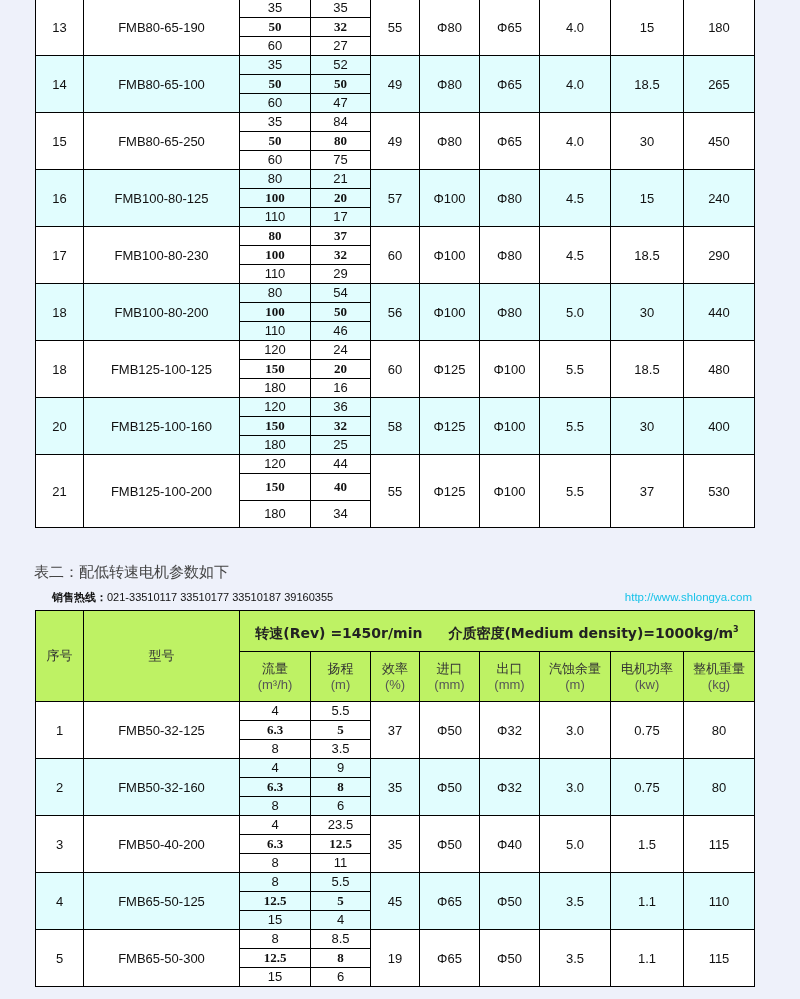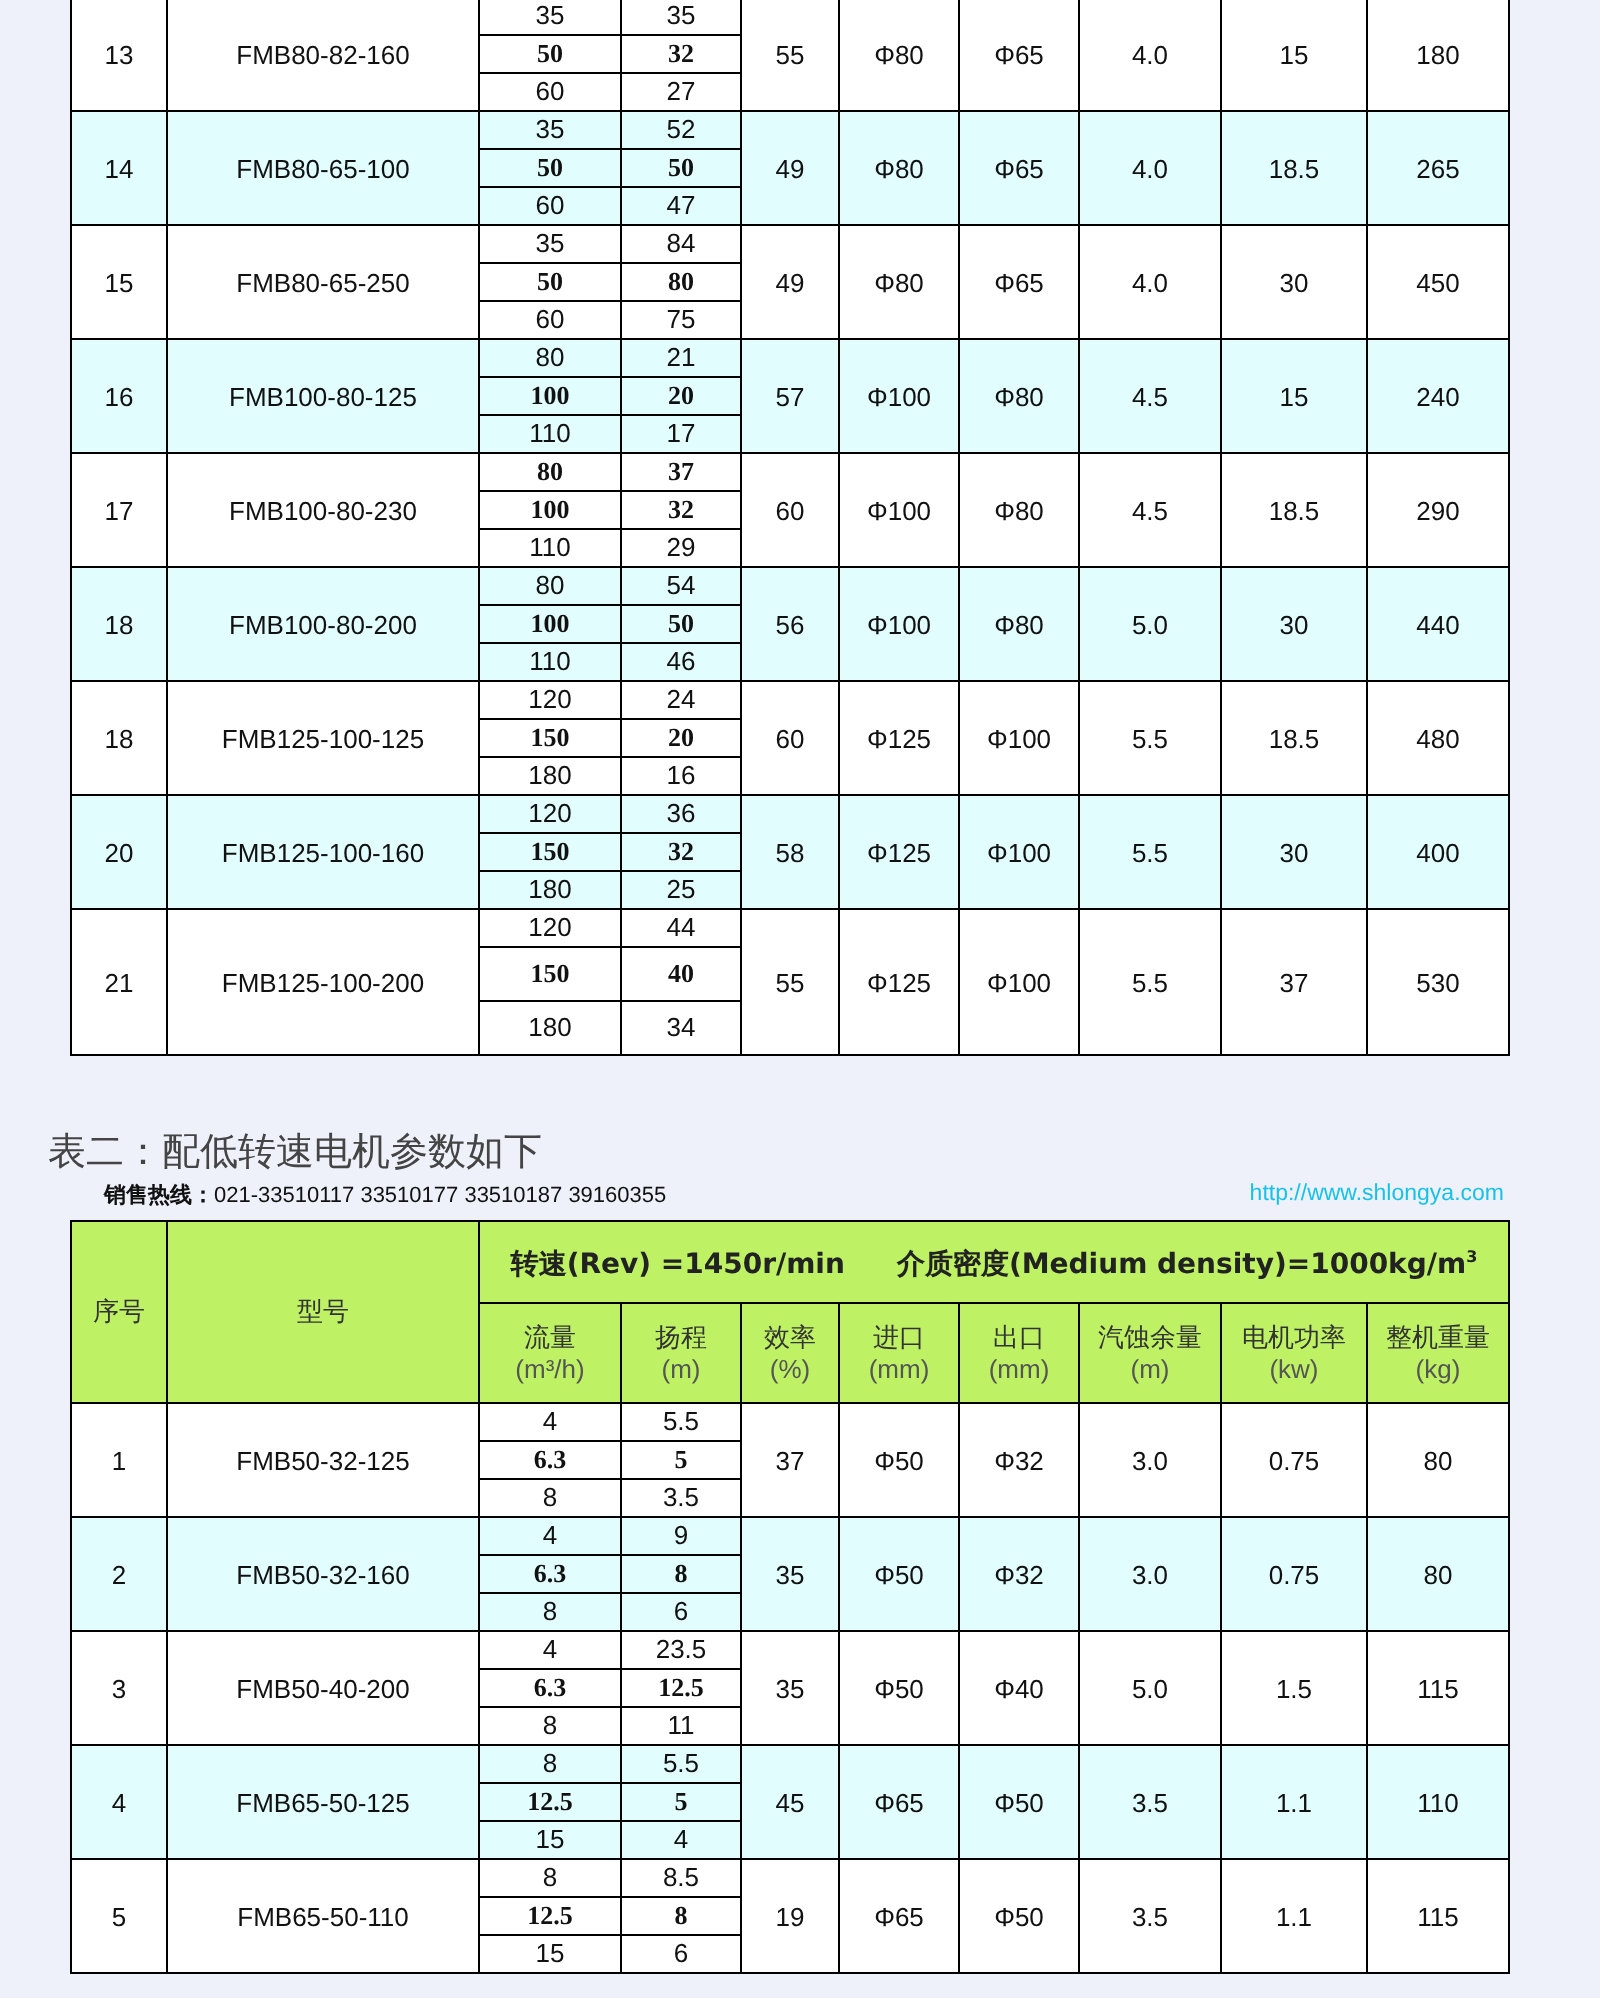--- a/index.html
+++ b/index.html
@@ -20,21 +20,21 @@
   .cyan td { background:#e1fdfe; }
   td.sub { height:18px; line-height:18px; font-size:13px; }
   td.sub.b { font-weight:bold;font-family:Liberation Serif, serif; }
   #t1 { top:-2px; }
   #t2 { top:610px; }
   .hdr th { background:#bef264; font-weight:normal; color:#333; font-size:13px; line-height:16px; }
   .hdr th.rev { font-weight:bold; font-size:14px; color:#222; height:40px; font-family:"DejaVu Sans", sans-serif; }
   .hdr th.rev span.gap { display:inline-block; width:26px; }
   .hdr th .unit { display:block; color:#555; }
   #title2 {
-    position:absolute; left:24px; top:563px; font-size:19px; color:#444;
+    position:absolute; left:34px; top:563px; font-size:15px; color:#444;
     font-family:"DejaVu Sans", sans-serif;
   }
   #hotline {
     position:absolute; left:36px; top:590px; font-size:11px; color:#111;
   }
   #hotline b { font-weight:bold;margin-left:16px; }
   #url {
     position:absolute; right:48px; top:591px; font-size:11.5px; color:#17c2e8;
   }
   sup { font-size:8px; }
@@ -51,21 +51,21 @@
     <col style="width:49px">
       <col style="width:60px">
       <col style="width:60px">
       <col style="width:71px">
     <col style="width:73px">
       <col style="width:71px">
   </colgroup>
   <tbody id="t1-body">
       <tr class="white">
         <td rowspan="3">13</td>
-        <td rowspan="3">FMB80-82-160</td>
+        <td rowspan="3">FMB80-65-190</td>
         <td class="sub" style="height:18px;line-height:18px">35</td>
         <td class="sub" style="height:18px;line-height:18px">35</td>
         <td rowspan="3">55</td>
         <td rowspan="3">Φ80</td>
         <td rowspan="3">Φ65</td>
         <td rowspan="3">4.0</td>
         <td rowspan="3">15</td>
         <td rowspan="3">180</td>
       </tr>
       <tr class="white">
@@ -353,21 +353,21 @@
       <tr class="cyan">
         <td class="sub b" style="height:18px;line-height:18px">12.5</td>
         <td class="sub b" style="height:18px;line-height:18px">5</td>
       </tr>
       <tr class="cyan">
         <td class="sub" style="height:18px;line-height:18px">15</td>
         <td class="sub" style="height:18px;line-height:18px">4</td>
       </tr>
       <tr class="white">
         <td rowspan="3">5</td>
-        <td rowspan="3">FMB65-50-110</td>
+        <td rowspan="3">FMB65-50-300</td>
         <td class="sub" style="height:18px;line-height:18px">8</td>
         <td class="sub" style="height:18px;line-height:18px">8.5</td>
         <td rowspan="3">19</td>
         <td rowspan="3">Φ65</td>
         <td rowspan="3">Φ50</td>
         <td rowspan="3">3.5</td>
         <td rowspan="3">1.1</td>
         <td rowspan="3">115</td>
       </tr>
       <tr class="white">

